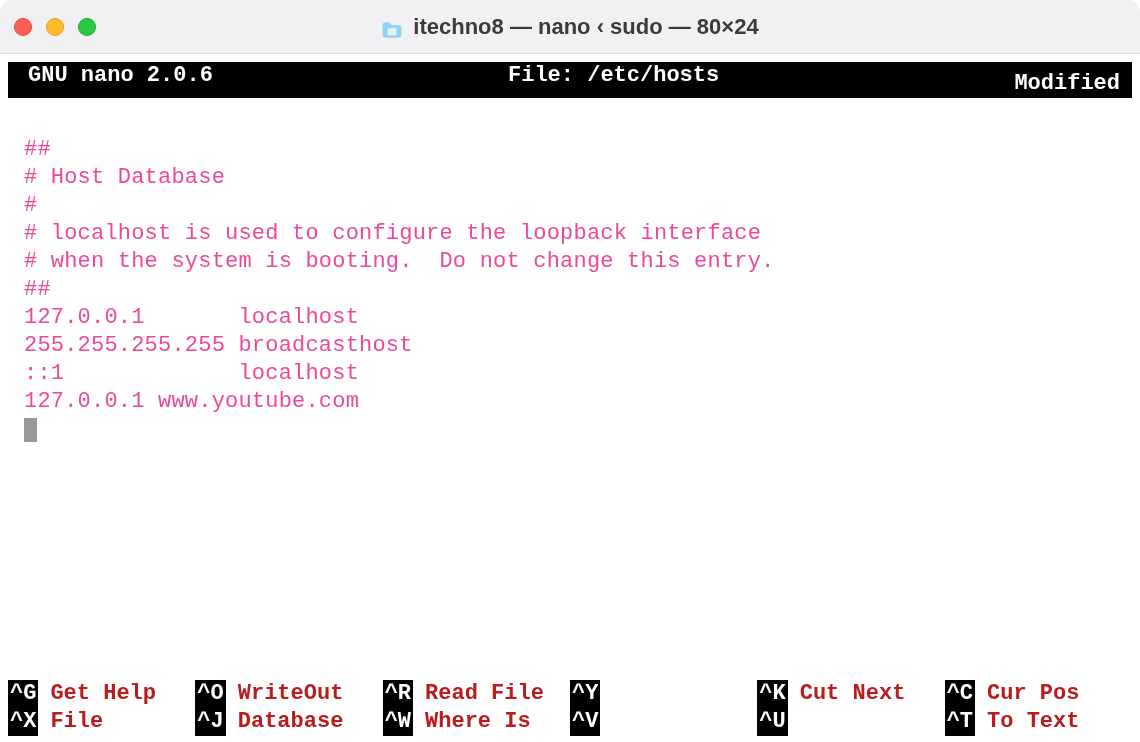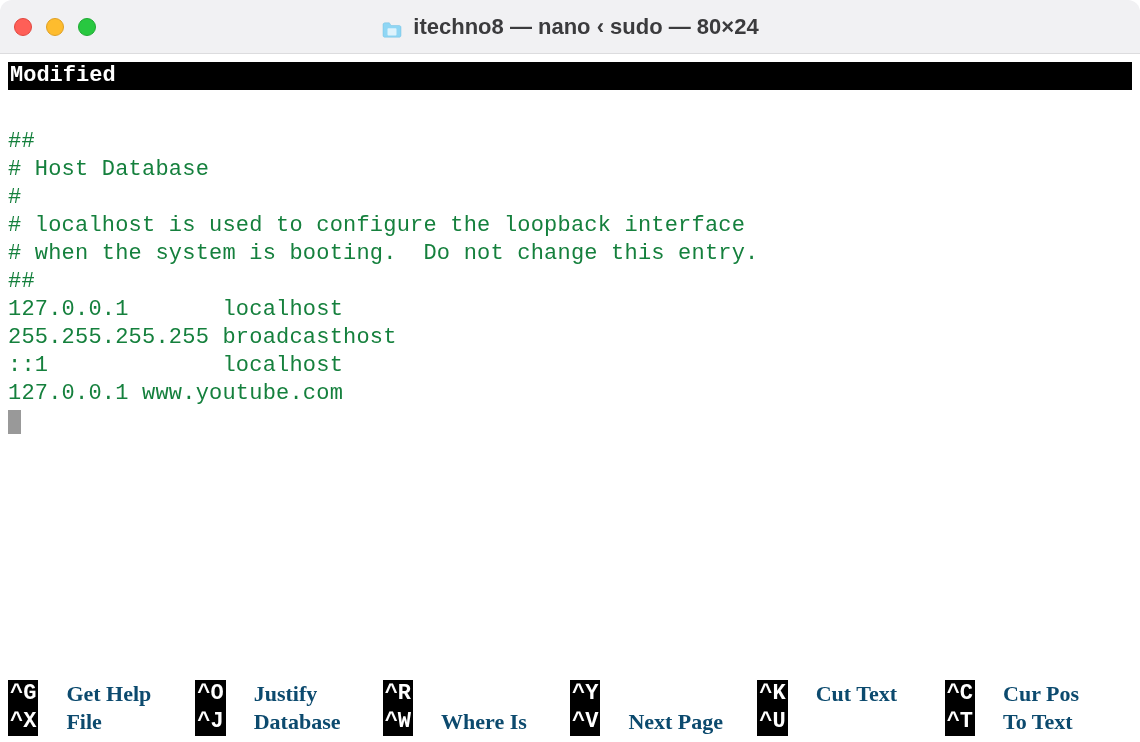--- a/index.html
+++ b/index.html
@@ -52,25 +52,25 @@
     .header-bar {
       background: #000000;
       color: #ffffff;
       display: flex;
       font-weight: 600;
       padding: 0 2px;
       margin: 8px 8px 0 8px;
     }
     .header-left { flex: 0 0 auto; padding-left: 18px; }
     .header-center { flex: 1 1 auto; text-align: center; }
-    .header-right { flex: 0 0 auto; padding-right: 10px; }
+    .header-right { flex: 0 0 auto; padding-right: 10px; margin-top: 8px; }
     .editor-body {
       white-space: pre;
-      padding: 10px 8px 0 8px;
-      color: #15803d;
+      padding: 10px 8px 0 24px;
+      color: #ec4899;
       letter-spacing: 0.2px;
     }
     .cursor {
       display: inline-block;
       width: 13px;
       height: 24px;
       background: #999999;
       vertical-align: text-bottom;
       margin-top: 2px;
     }
@@ -88,23 +88,22 @@
       flex: 1 1 0;
       white-space: pre;
     }
     .sc-key {
       background: #000000;
       color: #ffffff;
       padding: 0 2px;
       font-weight: 700;
     }
     .sc-label {
-      padding-left: 28px;
-      color: #0c4a6e;
-      font-family: Liberation Serif, serif;
+      padding-left: 12px;
+      color: #b91c1c;
     }
   </style>
 </head>
 <body>
 
 <div class="titlebar">
   <div class="traffic-lights">
     <div class="traffic-light tl-close"></div>
     <div class="traffic-light tl-min"></div>
     <div class="traffic-light tl-max"></div>
@@ -114,47 +113,49 @@
       <svg viewBox="0 0 24 20">
         <path d="M2 4c0-1.1.9-2 2-2h5l2 3h9c1.1 0 2 .9 2 2v9c0 1.1-.9 2-2 2H4c-1.1 0-2-.9-2-2V4z" fill="#8fd6f4" stroke="#6cbfe2" stroke-width="0.5"></path>
         <rect x="7" y="8" width="10" height="8" rx="1" fill="#ffffff" opacity="0.7"></rect>
       </svg>
     </span>
     <span>itechno8 — nano ‹ sudo — 80×24</span>
   </div>
 </div>
 
 <div class="header-bar">
+  <div class="header-left">GNU nano 2.0.6</div>
+  <div class="header-center">File: /etc/hosts</div>
   <div class="header-right">Modified</div>
 </div>
 
 <div class="editor-body">
 <span>##</span>
 <span># Host Database</span>
 <span>#</span>
 <span># localhost is used to configure the loopback interface</span>
 <span># when the system is booting.  Do not change this entry.</span>
 <span>##</span>
 <span>127.0.0.1       localhost</span>
 <span>255.255.255.255 broadcasthost</span>
 <span>::1             localhost</span>
 <span>127.0.0.1 www.youtube.com</span>
 <span class="cursor"></span>
 </div>
 
 <div class="shortcut-rows">
   <div class="sc-row">
     <div class="sc-cell"><span class="sc-key">^G</span><span class="sc-label">Get Help</span></div>
-    <div class="sc-cell"><span class="sc-key">^O</span><span class="sc-label">Justify</span></div>
-    <div class="sc-cell"><span class="sc-key">^R</span></div>
+    <div class="sc-cell"><span class="sc-key">^O</span><span class="sc-label">WriteOut</span></div>
+    <div class="sc-cell"><span class="sc-key">^R</span><span class="sc-label">Read File</span></div>
     <div class="sc-cell"><span class="sc-key">^Y</span></div>
-    <div class="sc-cell"><span class="sc-key">^K</span><span class="sc-label">Cut Text</span></div>
+    <div class="sc-cell"><span class="sc-key">^K</span><span class="sc-label">Cut Next</span></div>
     <div class="sc-cell"><span class="sc-key">^C</span><span class="sc-label">Cur Pos</span></div>
   </div>
   <div class="sc-row">
     <div class="sc-cell"><span class="sc-key">^X</span><span class="sc-label">File</span></div>
     <div class="sc-cell"><span class="sc-key">^J</span><span class="sc-label">Database</span></div>
     <div class="sc-cell"><span class="sc-key">^W</span><span class="sc-label">Where Is</span></div>
-    <div class="sc-cell"><span class="sc-key">^V</span><span class="sc-label">Next Page</span></div>
+    <div class="sc-cell"><span class="sc-key">^V</span></div>
     <div class="sc-cell"><span class="sc-key">^U</span></div>
     <div class="sc-cell"><span class="sc-key">^T</span><span class="sc-label">To Text</span></div>
   </div>
 </div>
 
 </body></html>

